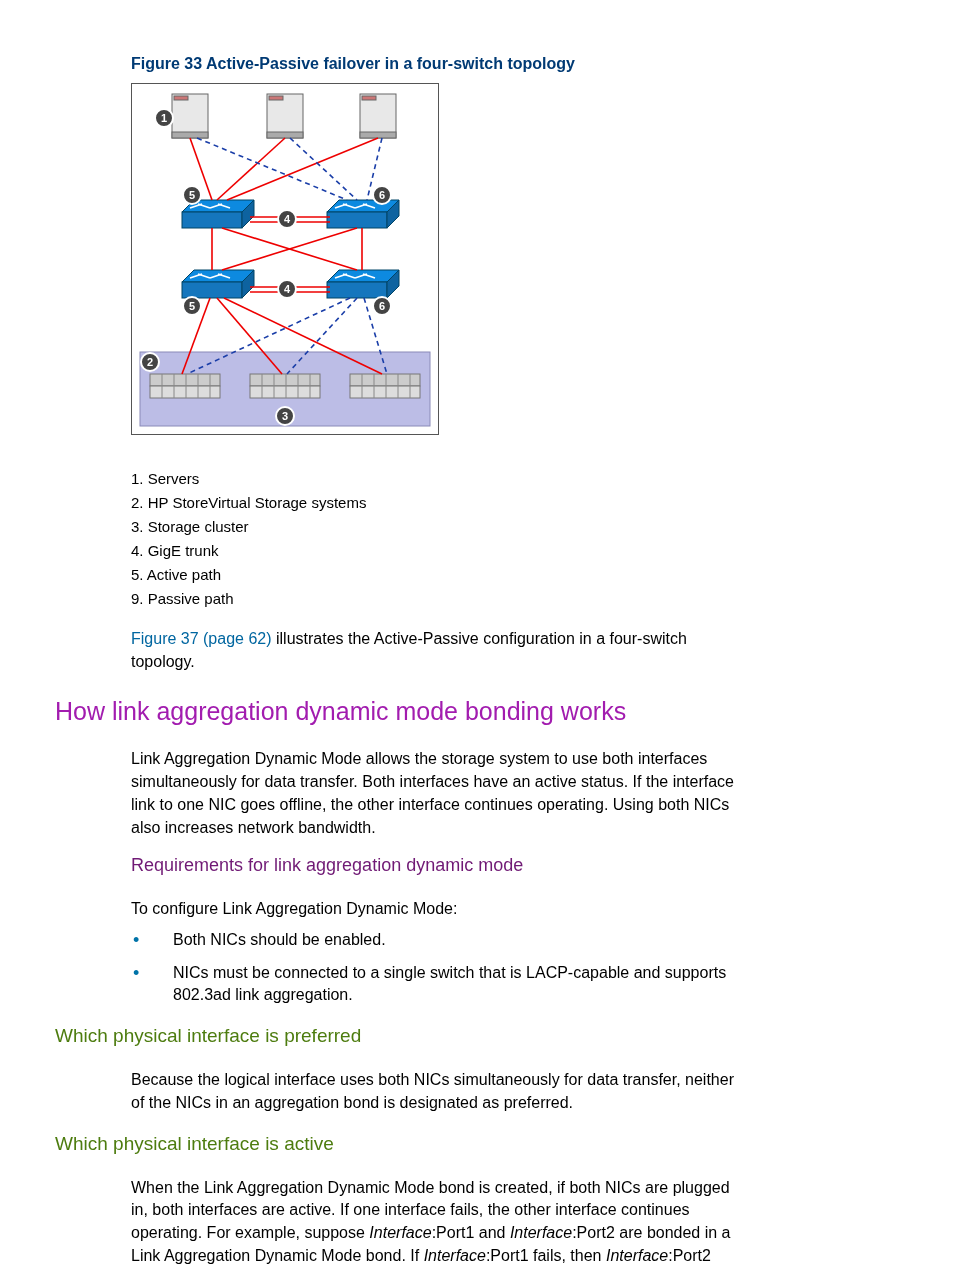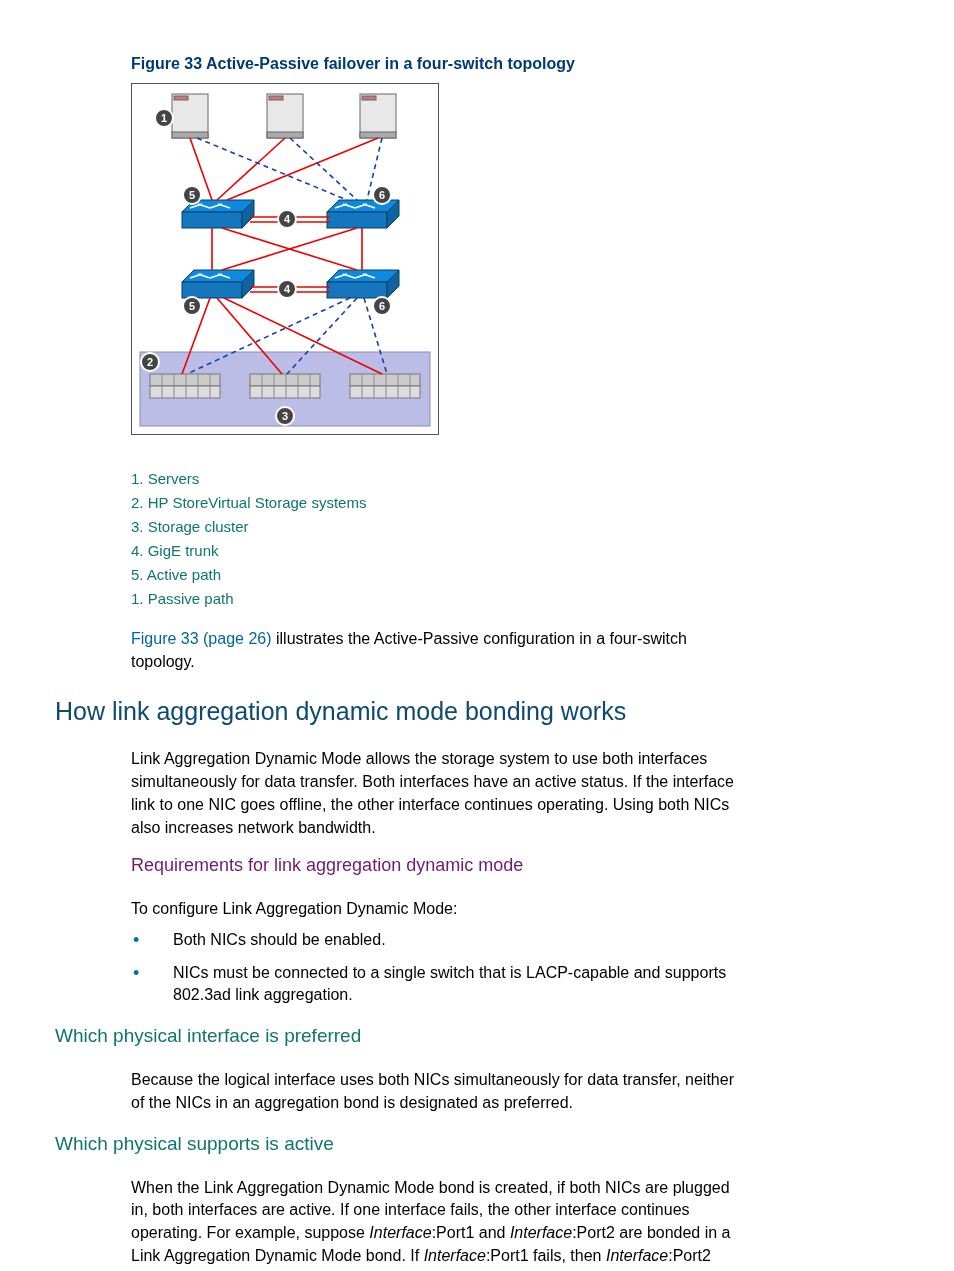--- a/index.html
+++ b/index.html
@@ -30,45 +30,45 @@
     position: relative;
     background: #fff;
     overflow: hidden;
   }
   .diagram-box svg {
     display: block;
   }
   .legend {
     margin: 35px 0 0 76px;
     font-size: 15px;
-    color: #0f766e;
+    color: #000000;
   }
   .legend div {
     margin-bottom: 7px;
   }
   .para-ref {
     margin: 20px 0 0 76px;
     font-size: 16px;
     line-height: 1.45;
   }
   .link {
     color: #0066a0;
     text-decoration: none;
   }
   h2.section {
     font-family: Arial, sans-serif;
     font-weight: normal;
-    color: #0c4a6e;
+    color: #a21caf;
     font-size: 25px;
     margin: 24px 0 6px 0;
   }
   h3.subsection {
     font-family: Arial, sans-serif;
     font-weight: normal;
-    color: #0f766e;
+    color: #4d7c0f;
     font-size: 19px;
     margin: 18px 0 4px 0;
   }
   .sub3 {
     font-family: Arial, sans-serif;
     font-weight: normal;
     color: #701a75;
     font-size: 18px;
     margin: 16px 0 4px 76px;
   }
@@ -289,38 +289,38 @@
       </g>
     </svg>
   </div>
 
   <div class="legend">
     <div>1. Servers</div>
     <div>2. HP StoreVirtual Storage systems</div>
     <div>3. Storage cluster</div>
     <div>4. GigE trunk</div>
     <div>5. Active path</div>
-    <div>1. Passive path</div>
+    <div>9. Passive path</div>
   </div>
 
   <p class="para-ref">
-    <a href="#" class="link">Figure 33 (page 26)</a><span> illustrates the Active-Passive configuration in a four-switch topology.</span>
+    <a href="#" class="link">Figure 37 (page 62)</a><span> illustrates the Active-Passive configuration in a four-switch topology.</span>
   </p>
 
   <h2 class="section">How link aggregation dynamic mode bonding works</h2>
   <p class="body-text">Link Aggregation Dynamic Mode allows the storage system to use both interfaces simultaneously for data transfer. Both interfaces have an active status. If the interface link to one NIC goes offline, the other interface continues operating. Using both NICs also increases network bandwidth.</p>
 
   <div class="sub3">Requirements for link aggregation dynamic mode</div>
   <p class="body-text">To configure Link Aggregation Dynamic Mode:</p>
   <ul class="bullets">
     <li>Both NICs should be enabled.</li>
     <li>NICs must be connected to a single switch that is LACP-capable and supports 802.3ad link aggregation.</li>
   </ul>
 
   <h3 class="subsection">Which physical interface is preferred</h3>
   <p class="body-text">Because the logical interface uses both NICs simultaneously for data transfer, neither of the NICs in an aggregation bond is designated as preferred.</p>
 
-  <h3 class="subsection">Which physical supports is active</h3>
+  <h3 class="subsection">Which physical interface is active</h3>
   <p class="body-text">
     <span>When the Link Aggregation Dynamic Mode bond is created, if both NICs are plugged in, both interfaces are active. If one interface fails, the other interface continues operating. For example, suppose </span><span class="em">Interface</span><span>:Port1 and </span><span class="em">Interface</span><span>:Port2 are bonded in a Link Aggregation Dynamic Mode bond. If </span><span class="em">Interface</span><span>:Port1 fails, then </span><span class="em">Interface</span><span>:Port2 remains active.</span>
   </p>
 
 </div>
 
 </body></html>

